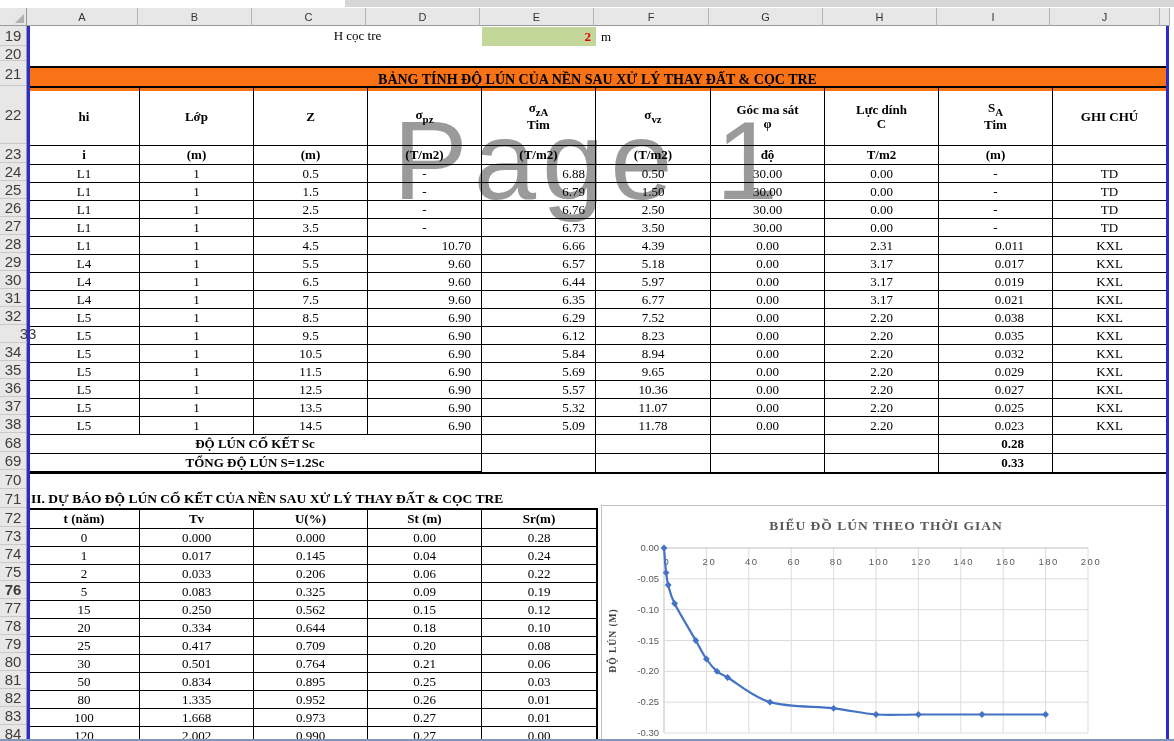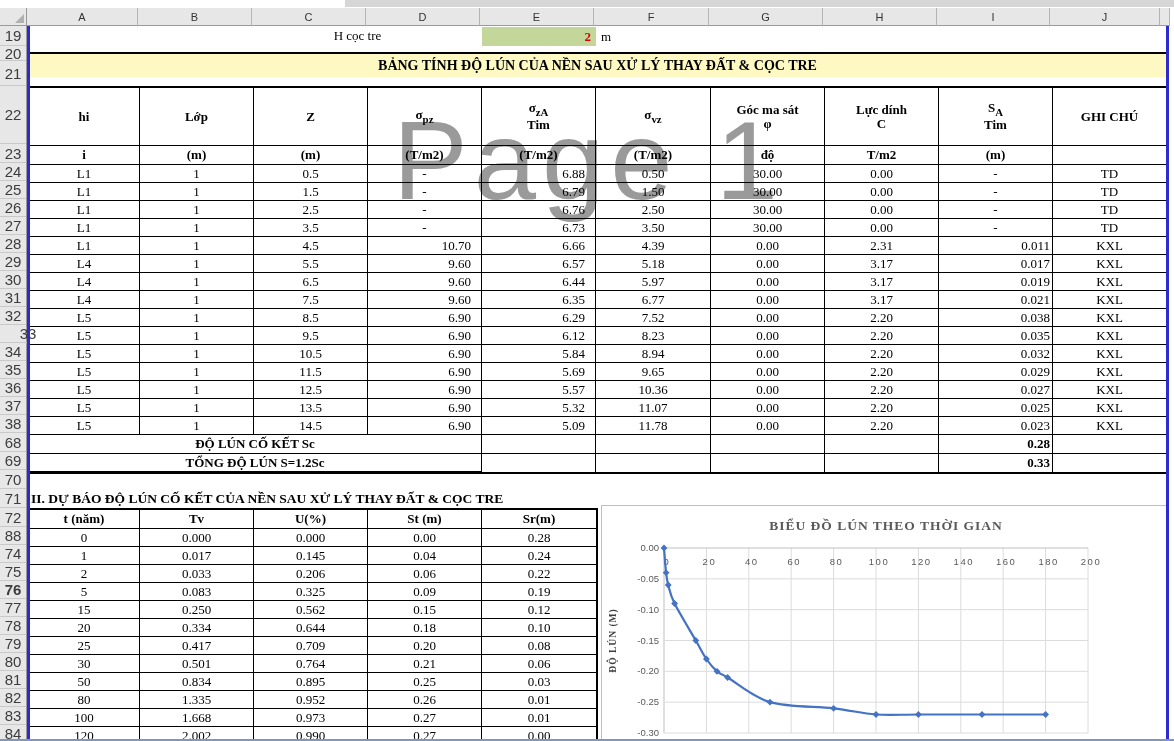--- a/index.html
+++ b/index.html
@@ -14,26 +14,26 @@
   .corner:after{content:"";position:absolute;right:2px;bottom:2px;border-left:9px solid transparent;border-bottom:9px solid #b0b0b0;}
   .gutter{position:absolute;left:0;top:26px;width:27px;z-index:4;background:#e7e7e7;border-right:1px solid #9a9a9a;box-sizing:border-box;}
   .gutter .rn{border-bottom:1px solid #c9c9c9;color:#3c3c3c;font-size:15px;display:flex;align-items:center;justify-content:center;box-sizing:border-box;}
   
   .watermark{position:absolute;left:393px;top:96px;font-size:112px;letter-spacing:6px;color:#9a9a9a;z-index:1;white-space:nowrap;font-family:"Liberation Sans",sans-serif;}
   
   .param-label{position:absolute;left:285px;top:26px;width:145px;height:20px;font:13px "Liberation Serif",serif;display:flex;align-items:center;justify-content:center;z-index:2;}
   .param-cell{position:absolute;left:482px;top:27px;width:114px;height:19px;background:#c4d79b;display:flex;align-items:center;justify-content:flex-end;padding-right:5px;box-sizing:border-box;font:bold 13px "Liberation Serif",serif;color:#e00000;z-index:2;}
   .param-unit{position:absolute;left:601px;top:27px;height:19px;font:13px "Liberation Serif",serif;display:flex;align-items:center;z-index:2;}
   
-  .title21{position:absolute;left:27px;top:52px;width:1141px;height:25px;background:#fef9c3;border:2px solid #000;border-bottom:none;box-sizing:border-box;display:flex;align-items:center;justify-content:center;font:bold 14px "Liberation Serif",serif;z-index:2;text-align:right;}
+  .title21{position:absolute;left:27px;top:66px;width:1141px;height:25px;background:#f97316;border:2px solid #000;border-bottom:none;box-sizing:border-box;display:flex;align-items:center;justify-content:center;font:bold 14px "Liberation Serif",serif;z-index:2;text-align:right;}
   
   .xtable{position:absolute;display:grid;border:2px solid #000;box-sizing:content-box;background:transparent;z-index:2;}
   .cell{font:13px "Liberation Serif",serif;border-right:1px solid #000;border-bottom:1px solid #000;box-sizing:border-box;display:flex;align-items:center;justify-content:center;overflow:hidden;white-space:nowrap;background:transparent;line-height:1.05;}
   .cell.al-r{justify-content:flex-end;padding-right:10px;}
-  .cell.pr-lg{padding-right:2px;}
+  .cell.pr-lg{padding-right:28px;}
   .cell.b{font-weight:bold;}
   .cell .hdr{text-align:center;}
   .heading71{position:absolute;left:31px;top:489px;height:19px;display:flex;align-items:center;font:bold 13.5px "Liberation Serif",serif;z-index:2;white-space:nowrap;}
   
   .chartbox{position:absolute;left:601px;top:505px;width:567px;height:236px;background:#fff;border:1px solid #bfbfbf;box-sizing:border-box;z-index:3;}
   
   .pb-left{position:absolute;left:27px;top:26px;width:3px;height:715px;background:#2b2bd0;z-index:5;}
   .pb-right{position:absolute;left:1166px;top:26px;width:3px;height:715px;background:#2b2bd0;z-index:5;}
   .pb-bottom{position:absolute;left:0;top:739px;width:1174px;height:2px;background:#8096ba;z-index:6;}
 </style>
@@ -76,21 +76,21 @@
       <div class="rn" style="height: 18px;">34</div>
       <div class="rn" style="height: 18px;">35</div>
       <div class="rn" style="height: 18px;">36</div>
       <div class="rn" style="height: 18px;">37</div>
       <div class="rn" style="height: 18px;">38</div>
       <div class="rn" style="height: 19px;">68</div>
       <div class="rn" style="height: 18px;">69</div>
       <div class="rn" style="height: 19px;">70</div>
       <div class="rn" style="height: 19px;">71</div>
       <div class="rn" style="height: 19px;">72</div>
-      <div class="rn" style="height: 18px;">88</div>
+      <div class="rn" style="height: 18px;">73</div>
       <div class="rn" style="height: 18px;">74</div>
       <div class="rn" style="height: 18px;">75</div>
       <div class="rn" style="height: 18px; font-weight: bold;">76</div>
       <div class="rn" style="height: 18px;">77</div>
       <div class="rn" style="height: 18px;">78</div>
       <div class="rn" style="height: 18px;">79</div>
       <div class="rn" style="height: 18px;">80</div>
       <div class="rn" style="height: 18px;">81</div>
       <div class="rn" style="height: 18px;">82</div>
       <div class="rn" style="height: 18px;">83</div>

